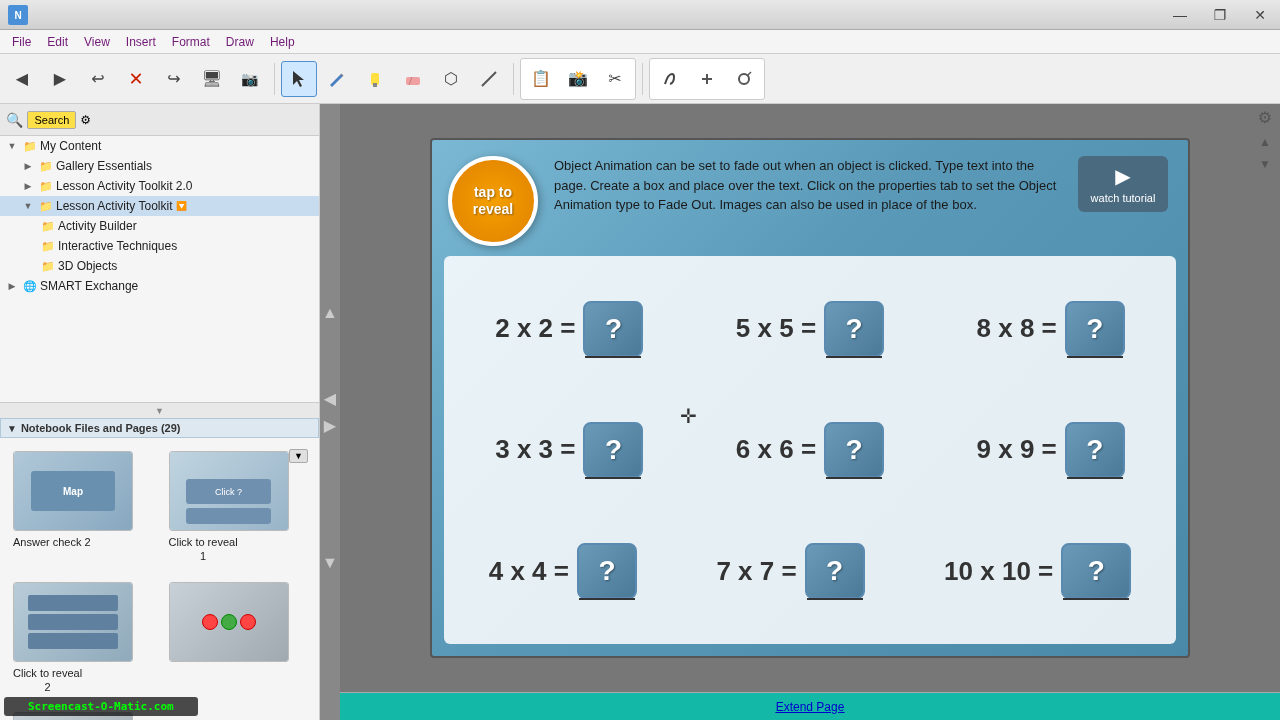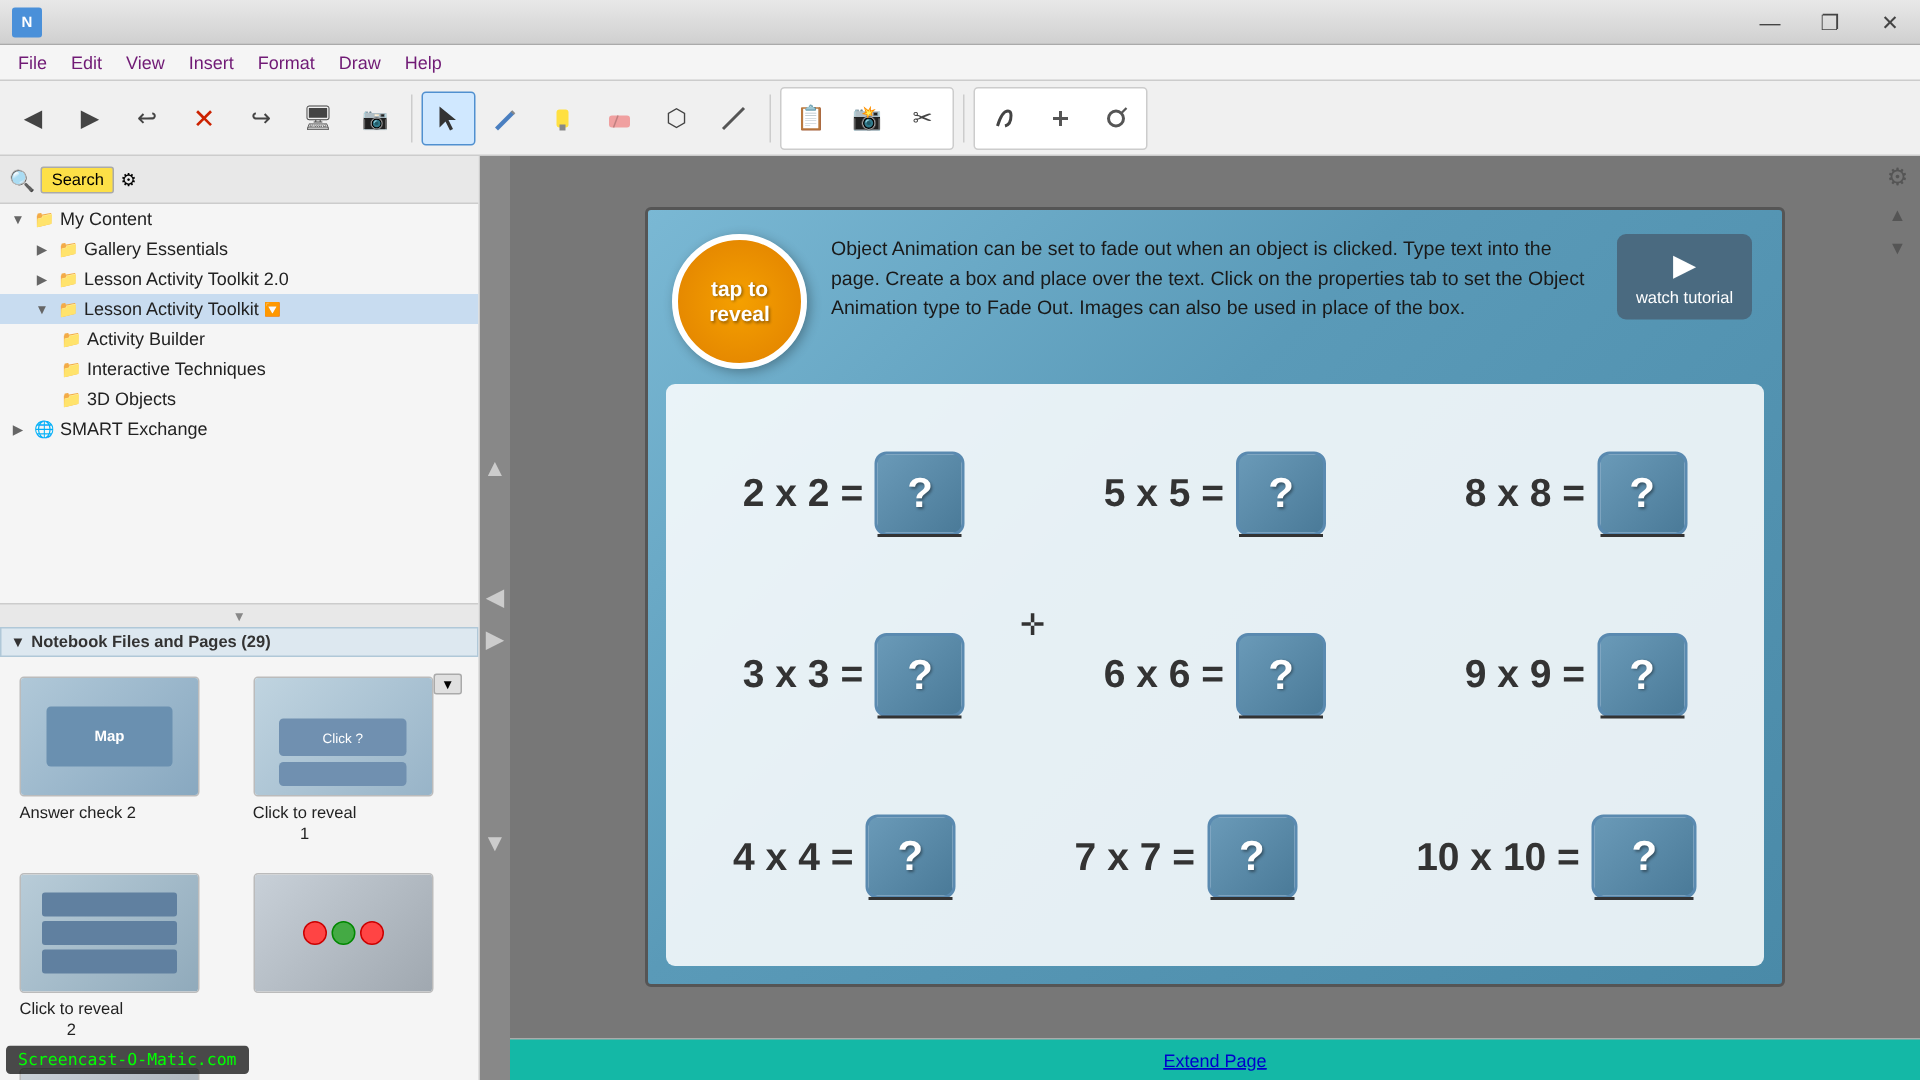--- a/index.html
+++ b/index.html
@@ -204,21 +204,21 @@
     
     .move-cursor {
       position: absolute; top: 300px; left: 360px;
       font-size: 20px; color: #333; pointer-events: none; z-index: 100;
     }
 
     
     #watermark {
       position: absolute; bottom: 4px; left: 4px;
       background: rgba(0,0,0,0.7); color: #00ff00; font-size: 11px;
-      font-weight: normal; padding: 3px 8px; border-radius: 3px; font-family: monospace;
+      font-weight: bold; padding: 3px 24px; border-radius: 3px; font-family: monospace;
     }
   </style>
 </head>
 <body>
 
 <div id="titlebar">
   <div class="app-icon">N</div>
   <div class="win-controls">
     <div class="win-btn">—</div>
     <div class="win-btn">❐</div>

